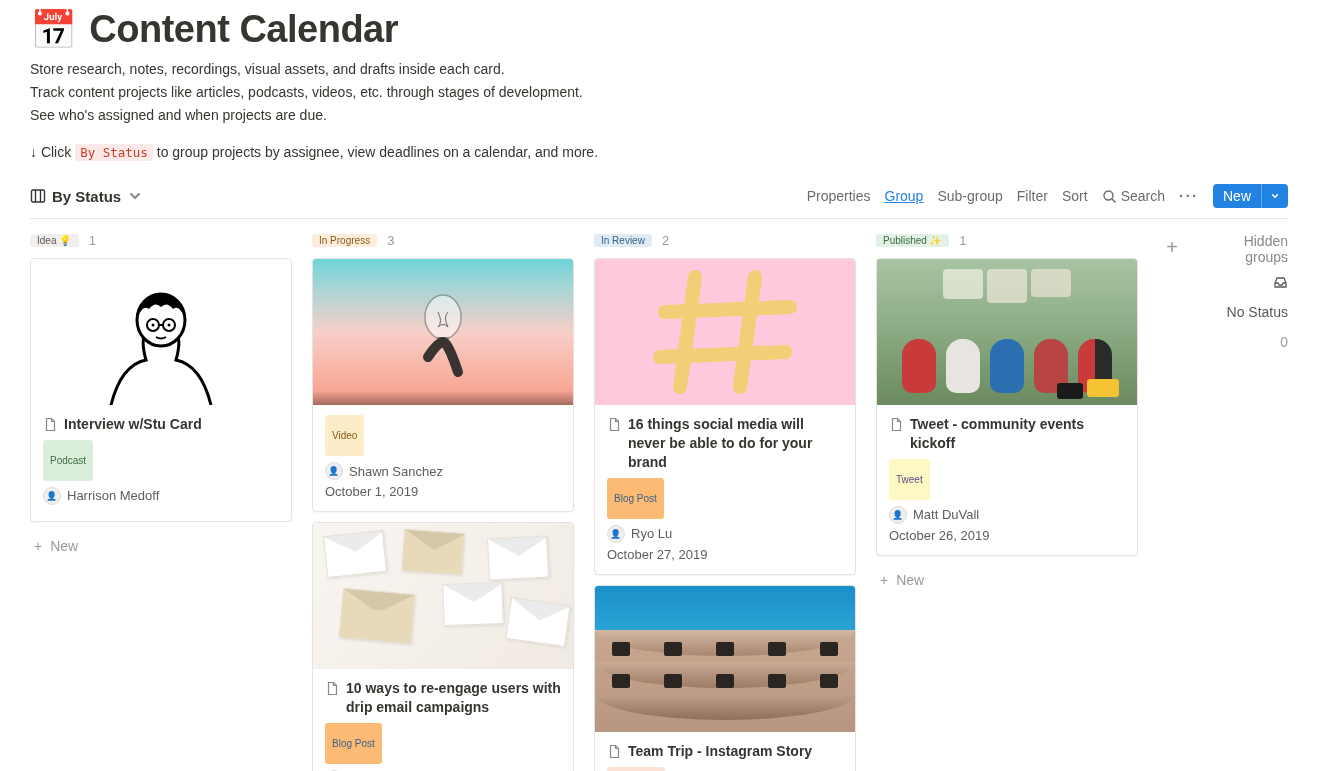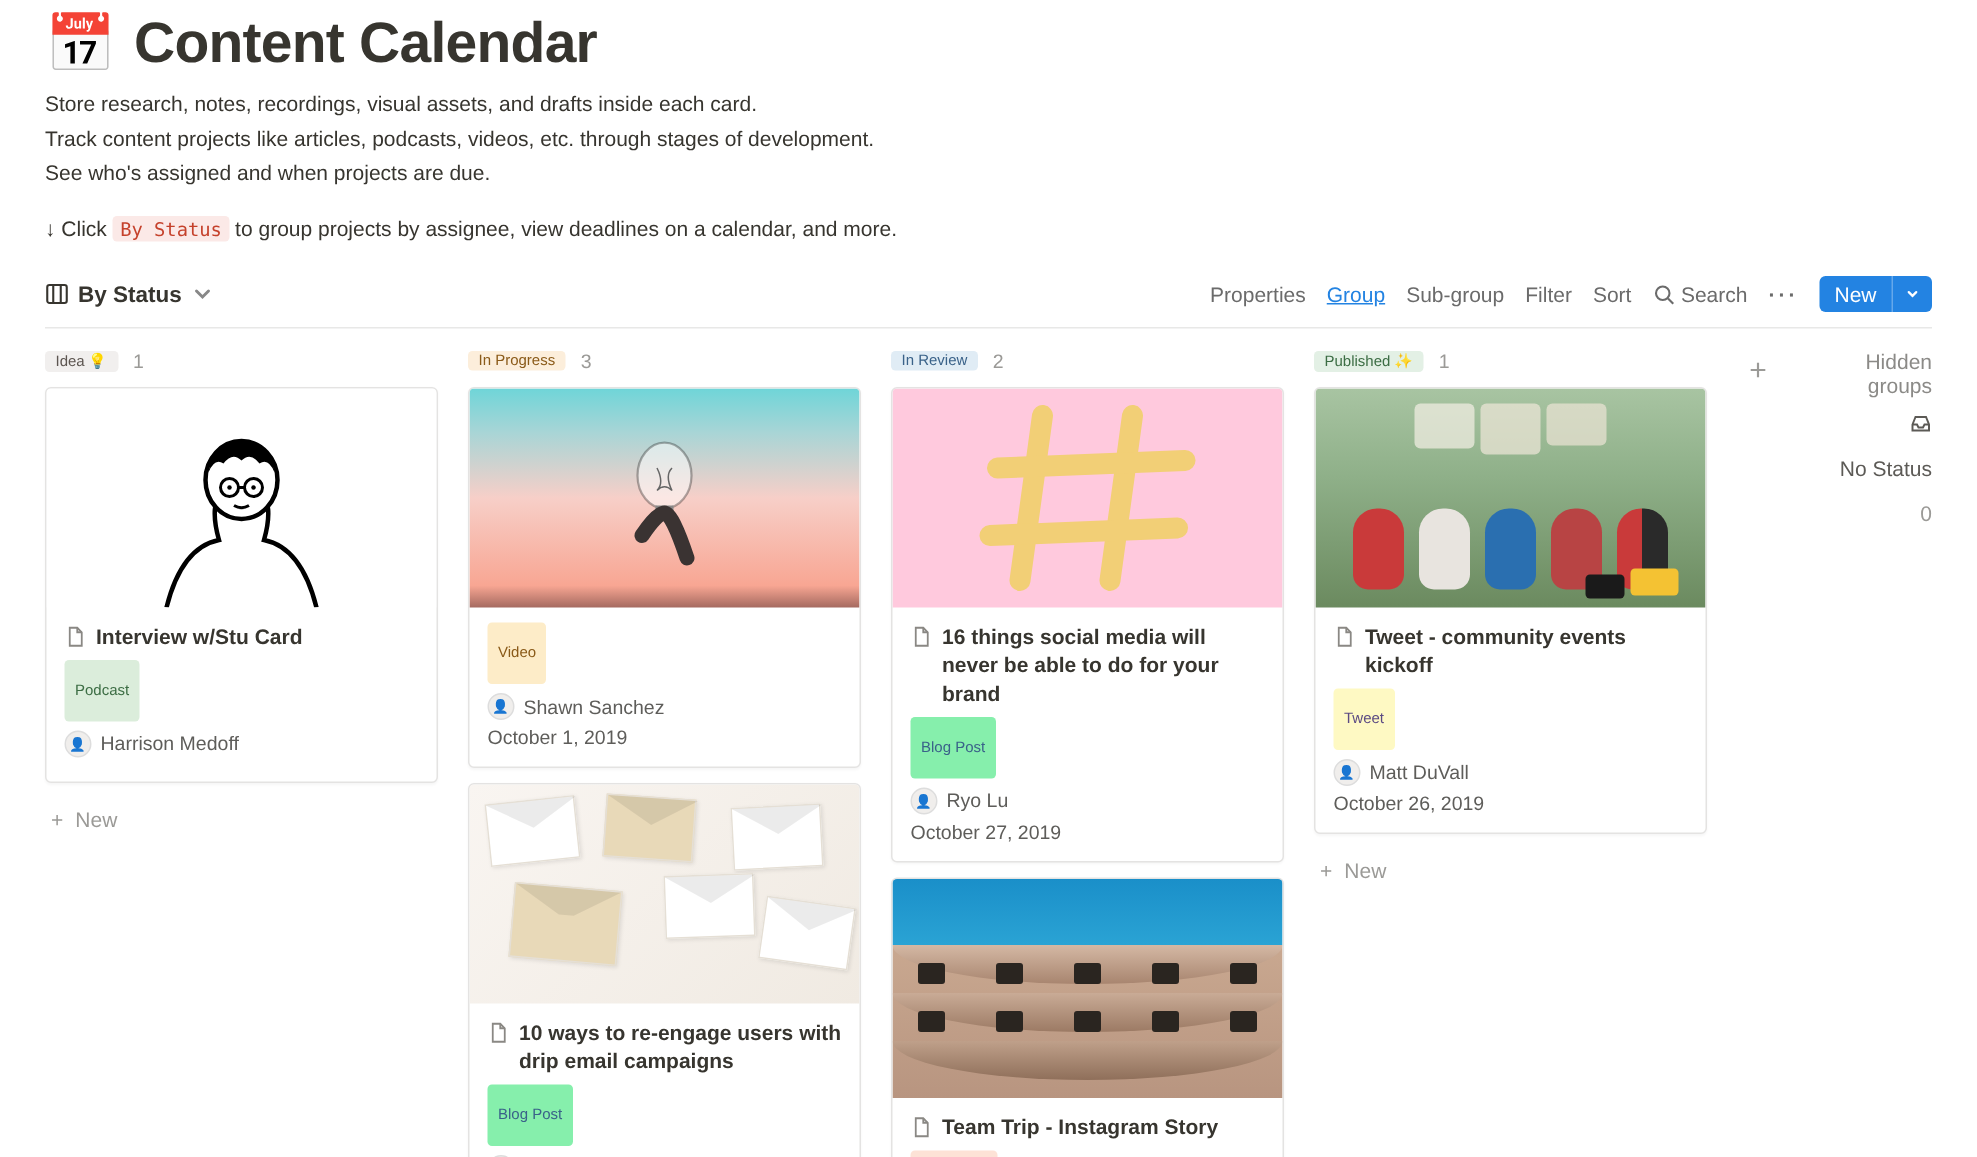--- a/index.html
+++ b/index.html
@@ -68,21 +68,21 @@
   overflow: hidden; margin-bottom: 10px; background: #fff; cursor: pointer;
 }
 .card-cover { width: 100%; height: 146px; position: relative; overflow: hidden; }
 .card-body { padding: 10px 12px 12px; }
 .card-title-row { display: flex; align-items: flex-start; gap: 6px; margin-bottom: 6px; }
 .card-title-row svg { flex-shrink: 0; margin-top: 2px; }
 .card-title { font-weight: 600; font-size: 14px; line-height: 1.35; }
 .type-tag { display: inline-block; padding: 15px 7px; border-radius: 3px; font-size: 10px; margin-bottom: 6px; }
 .type-podcast { background: #dbeddb; color: #3c6d44; }
 .type-video { background: #fdecc8; color: #8a5a18; }
-.type-blog { background: #86efac; color: #3a6289; }
+.type-blog { background: #fdba74; color: #3a6289; }
 .type-tweet { background: #fef9c3; color: #5b4a83; }
 .type-instagram { background: #fde2d6; color: #a14d2e; }
 .assignee-row { display: flex; align-items: center; gap: 6px; color: #5e5d5a; font-size: 13px; margin-bottom: 4px; }
 .avatar { width: 18px; height: 18px; border-radius: 50%; background: #f0eeec; border: 1px solid #ddd; display: inline-flex; align-items: center; justify-content: center; font-size: 9px; color: #666; }
 .card-date { color: #5e5d5a; font-size: 13px; }
 .new-card { display: flex; align-items: center; gap: 8px; color: #9b9a97; padding: 6px 4px; cursor: pointer; font-size: 14px; }
 .plus-col-btn { width: 28px; height: 28px; display: flex; align-items: center; justify-content: center; color: #9b9a97; cursor: pointer; font-size: 20px; }
 .hidden-col { color: #8b8a87; font-size: 14px; }
 .hidden-title { font-weight: 500; margin-bottom: 10px; }
 .no-status-row { display: flex; align-items: flex-end; gap: 14px; color: #5c5a56; flex-direction: column; }

